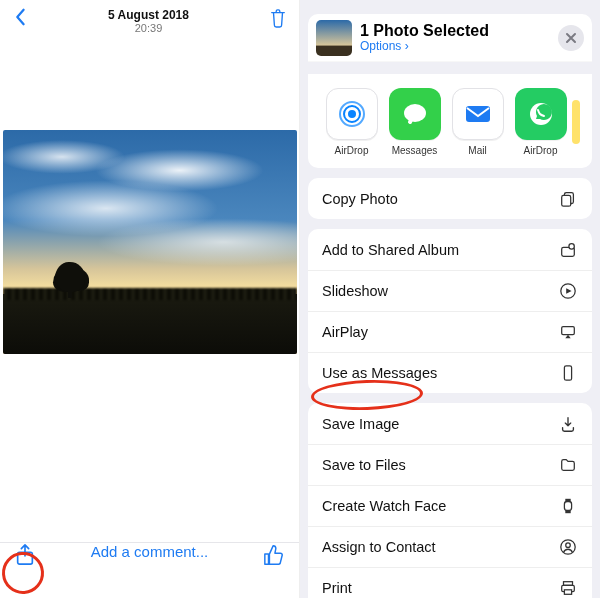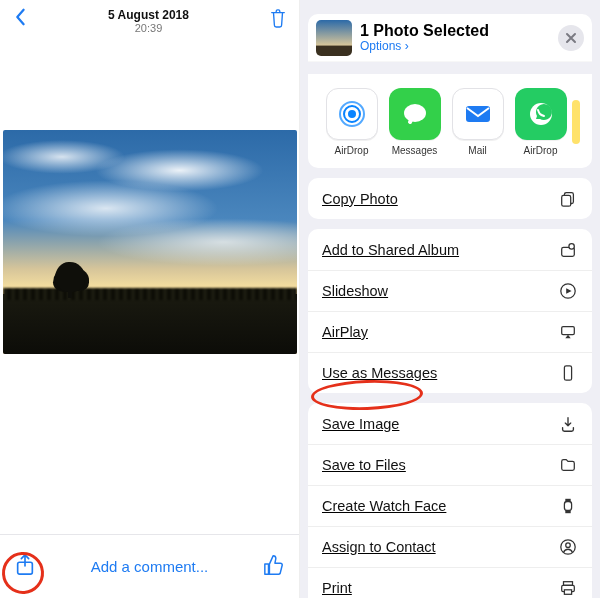--- a/index.html
+++ b/index.html
@@ -24,21 +24,21 @@
      radial-gradient(ellipse 120px 30px at 60% 18%, rgba(255,255,255,.9), rgba(255,255,255,0) 70%),
      radial-gradient(ellipse 160px 40px at 35% 35%, rgba(255,255,255,.8), rgba(255,255,255,0) 70%),
      radial-gradient(ellipse 180px 34px at 75% 50%, rgba(255,255,255,.65), rgba(255,255,255,0) 70%),
      radial-gradient(ellipse 90px 24px at 20% 12%, rgba(255,255,255,.8), rgba(255,255,255,0) 70%); }
   .ground { position: absolute; left:0; right:0; bottom:0; height: 60px; background: linear-gradient(#1a1a10, #0c0c08); }
   .ground:before { content:""; position:absolute; left:0; right:0; top:-6px; height:12px; background: repeating-linear-gradient(90deg, #1b1b10 0 4px, #0d0d06 4px 8px); filter: blur(1px); }
   .tree { position: absolute; left: 46px; bottom: 56px; width: 40px; height: 44px; }
   .tree .crown { position:absolute; left:6px; bottom:6px; width:30px; height:30px; background:#0f0f0a; border-radius: 55% 60% 50% 60% / 65% 60% 50% 55%; box-shadow: -6px 4px 0 -4px #0f0f0a, 8px 3px 0 -4px #0f0f0a; }
   .tree .trunk { position:absolute; left:19px; bottom:0; width:4px; height:12px; background:#0f0f0a; }
 
-  .l-foot { position:absolute; left:0; right:0; bottom:0; height:64px; border-top:1px solid #e6e6ea; display:flex; align-items:center; justify-content:space-between; padding: 0 14px; }
+  .l-foot { position:absolute; left:0; right:0; bottom:0; height:56px; border-top:1px solid #e6e6ea; display:flex; align-items:flex-start; justify-content:space-between; padding: 0 14px; }
   .share-ic svg, .like-ic svg { width:22px; height:24px; }
   .add-comment { color:#1e7bf2; font-size:15px; }
 
   .circle-annot { position:absolute; border:3px solid #e5301a; border-radius:50%; pointer-events:none; }
   .circle-share { width:42px; height:42px; left:2px; bottom:4px; transform: rotate(-4deg); }
 
   
   .pane-right { background:#efeff5; }
 
   .r-header { position:absolute; top:14px; left:8px; right:8px; height:48px; background:#fff; border-radius:10px 10px 0 0; display:flex; align-items:center; padding:6px 8px; box-shadow: 0 -1px 0 rgba(0,0,0,.03) inset; }
@@ -56,21 +56,21 @@
   .app .tile { width:52px; height:52px; border-radius:12px; margin:0 auto 5px; display:flex; align-items:center; justify-content:center; box-shadow:0 1px 0 rgba(0,0,0,.06); }
   .app .lbl { font-size:10px; color:#333; }
   .clip-strip { width:8px; display:flex; flex-direction:column; justify-content:center; }
 
   .tile-white { background:#fff; border:1px solid #e2e2e6; }
   .tile-green { background:#33d04a; }
   .tile-blue  { background:#fff; border:1px solid #e2e2e6; }
   .tile-wa    { background:#24cc63; }
 
   .actions { position:absolute; top:178px; left:8px; right:8px; bottom:0; overflow:hidden; }
-  .group { background:#fff; border-radius:10px; margin-bottom:10px;text-decoration:underline; }
+  .group { background:#fff; border-radius:10px; margin-bottom:10px; }
   .row { display:flex; align-items:center; justify-content:space-between; padding:0 14px; height:41px; font-size:14.5px; color:#111; border-top:1px solid #eee; }
   .row:first-child { border-top:none; }
   .row .ric { width:20px; display:flex; align-items:center; justify-content:center; }
   .row .ric svg { width:18px; height:18px; }
   
   .circle-save2 { position:absolute; border:3px solid #e5301a; border-radius:50%; width:112px; height:30px; left:11px; top:380px; transform: rotate(-2deg); pointer-events:none; }
 
 </style>
 </head>
 <body>

